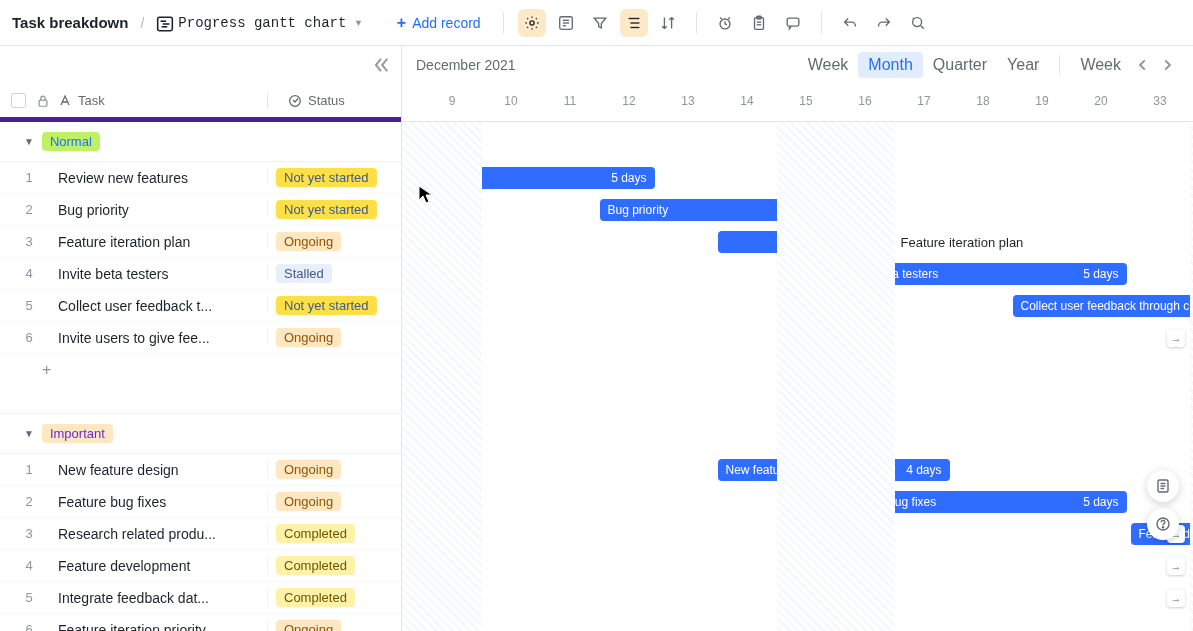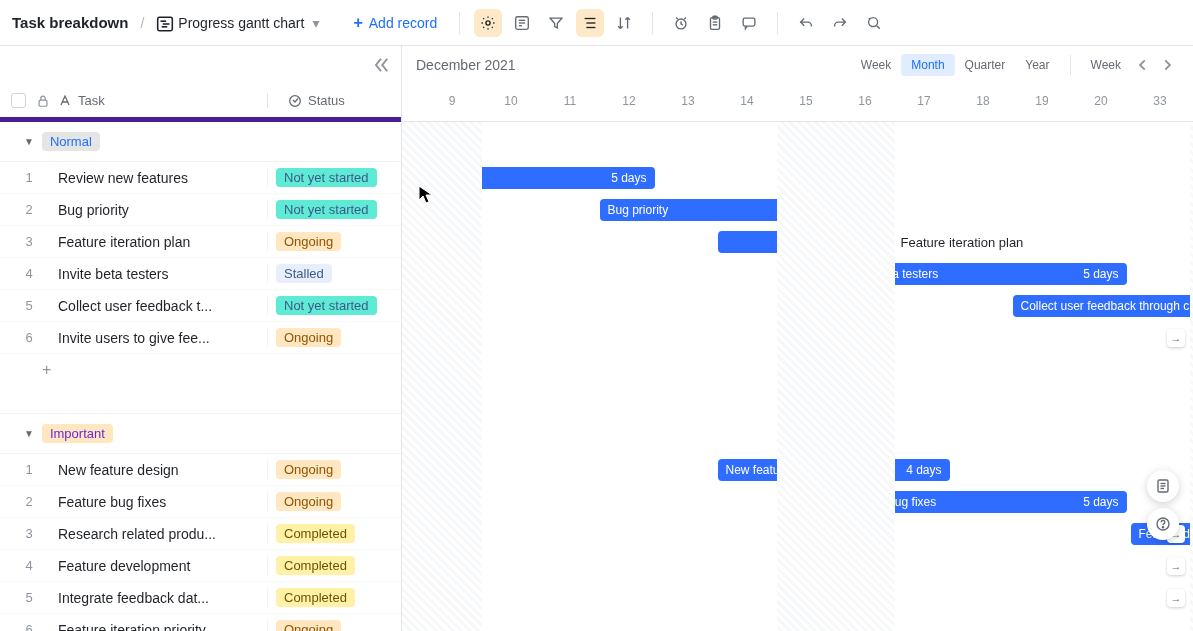--- a/index.html
+++ b/index.html
@@ -1,21 +1,21 @@
 <!DOCTYPE html>
 <html><head>
 <meta charset="utf-8">
 <style>
 * { box-sizing: border-box; margin: 0; padding: 0; }
 body { font-family: -apple-system, BlinkMacSystemFont, "Segoe UI", Helvetica, Arial, sans-serif; font-size: 14px; color: #1f2329; background: #fff; width: 1193px; height: 631px; overflow: hidden; }
 
 .toolbar { display: flex; align-items: center; height: 46px; padding: 0 12px; border-bottom: 1px solid #e5e5e5; gap: 6px; }
 .toolbar .crumb-title { font-weight: 600; font-size: 15px; }
 .toolbar .slash { color: #b4b8bf; margin: 0 6px; }
-.toolbar .view-select { display: flex; align-items: center; gap: 6px; color: #1f2329; }
+.toolbar .view-select { display: flex; align-items: center; gap: 6px; color: #1f2329; font-family: Liberation Mono, monospace; }
 .toolbar .view-select .vicon { width: 16px; height: 16px; }
 .toolbar .chev { color: #8f959e; margin-left: 2px; }
 .toolbar .btn-add { display: flex; align-items: center; gap: 6px; color: #1d6fff; font-weight: 500; padding: 4px 8px; border-radius: 6px; margin-left: 20px; }
 .toolbar .divider { width: 1px; height: 22px; background: #e5e5e5; margin: 0 8px; }
 .toolbar .iconbtn { width: 28px; height: 28px; border-radius: 6px; display: flex; align-items: center; justify-content: center; color: #646a73; cursor: pointer; }
 .toolbar .iconbtn.active { background: #fde8c8; color: #1f2329; }
 .toolbar .iconbtn svg, .toolbar .vicon svg { width: 18px; height: 18px; }
 
 .content { display: flex; height: calc(631px - 46px); }
 .left { width: 402px; border-right: 1px solid #e5e5e5; display: flex; flex-direction: column; }
@@ -28,39 +28,39 @@
 .cell-chk { width: 36px; display:flex; align-items:center; justify-content:center; }
 .chkbox { width: 15px; height: 15px; border: 1.5px solid #cfd3da; border-radius: 3px; }
 .cell-lock { width: 22px; color:#8f959e; display:flex; align-items:center; }
 .cell-task { flex: 1; display:flex; align-items:center; gap:6px; color:#646a73; font-size:13px; }
 .cell-status-h { width: 134px; display:flex; align-items:center; gap:6px; color:#646a73; font-size:13px; border-left:1px solid #e5e5e5; padding-left:20px; }
 .hicon { width:14px; height:14px; }
 
 .group-head { height: 40px; display:flex; align-items:center; gap:8px; padding-left:24px; border-bottom:1px solid #f2f3f5; }
 .group-head .caret { color:#646a73; font-size:10px; }
 .group-chip { font-size:13px; font-weight:500; padding:2px 8px; border-radius:4px; }
-.chip-blue { background:#e5e5e5; color:#1d6fff; }
+.chip-blue { background:#bef264; color:#1d6fff; }
 .chip-orange { background:#ffe7c2; color:#6d28d9; }
 
 .row { height: 32px; display:flex; align-items:center; border-bottom:1px solid #f8f8f8; }
 .row .idx { width:58px; text-align:center; color:#8f959e; font-size:13px; }
 .row .taskname { flex:1; font-size:14px; overflow:hidden; text-overflow:ellipsis; white-space:nowrap; padding-right:8px; }
 .row .status-cell { width:134px; border-left:1px solid #f2f3f5; padding-left:8px; }
 .status-pill { display:inline-block; font-size:13px; padding:2px 8px; border-radius:4px; }
-.s-notstarted { background:#5eead4; color:#3f5a8a; }
+.s-notstarted { background:#fde047; color:#3f5a8a; }
 .s-ongoing { background:#ffe7c2; color:#915400; }
 .s-stalled { background:#e8eefb; color:#3f5a8a; }
 .s-completed { background:#fff2a8; color:#6b5600; }
 .add-row { height:32px; display:flex; align-items:center; padding-left:42px; color:#8f959e; }
 .left-gap { height:28px; border-bottom:1px solid #f2f3f5; }
 
 .right-header { height:38px; display:flex; align-items:center; padding:0 14px; border-bottom: none; }
 .month-label { color:#646a73; font-size:14px; }
 .right-header .spacer { flex:1; }
-.zoombtn { padding:4px 10px; border-radius:4px; color:#646a73; font-size:12px; cursor:pointer; }
+.zoombtn { padding:4px 10px; border-radius:4px; color:#646a73; font-size:16px; cursor:pointer; }
 .zoombtn.active { background:#e1ecff; color:#1d6fff; }
 .vbar { width:1px; height:20px; background:#e5e5e5; margin:0 10px; }
 .navarrow { width:24px; height:24px; display:flex; align-items:center; justify-content:center; color:#8f959e; cursor:pointer; }
 
 .day-header { height:38px; border-bottom:1px solid #e5e5e5; position:relative; }
 .day-label { position:absolute; top:10px; color:#8f959e; font-size:12px; transform:translateX(-50%); }
 .gantt-body { position:relative; }
 .weekend { position:absolute; top:0; bottom:0; background: repeating-linear-gradient(45deg, #f7f8f9, #f7f8f9 3px, #fff 3px, #fff 6px); }
 
 .gantt-row { height:32px; position:relative; }

